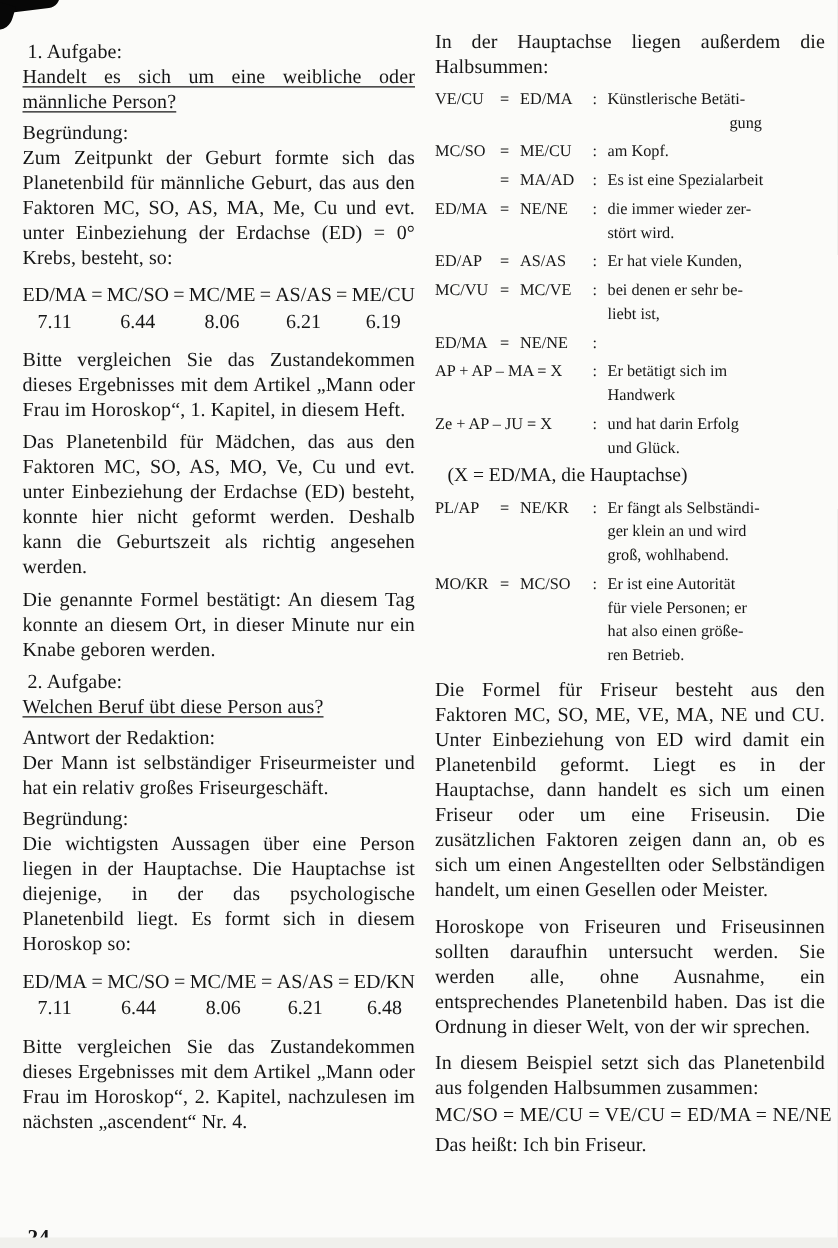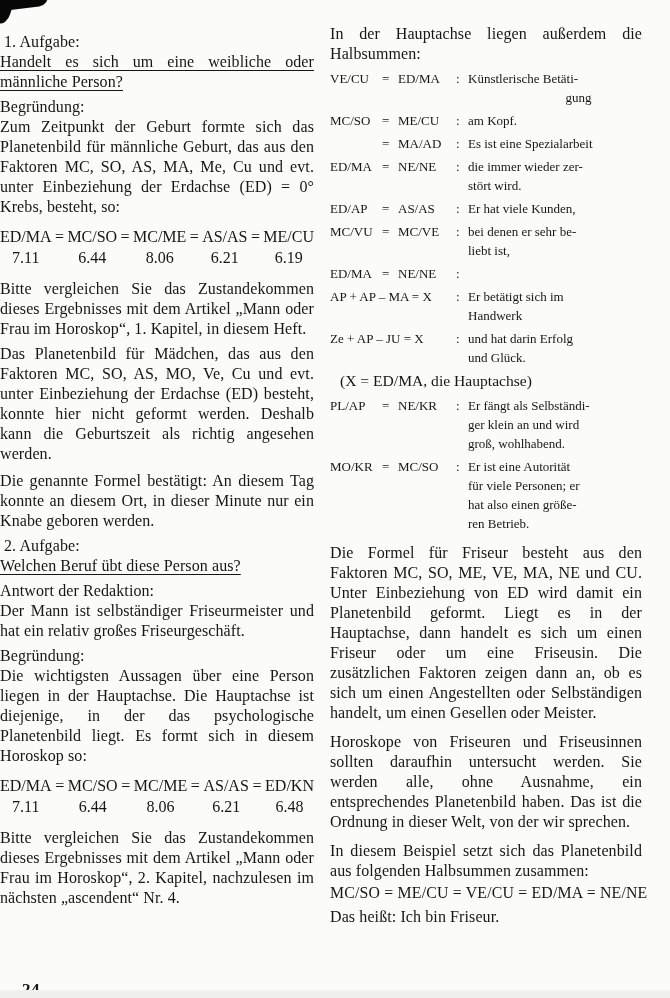--- a/index.html
+++ b/index.html
@@ -5,21 +5,21 @@
   html,body { margin:0; padding:0; background:#e8e8e6; }
   .page {
     position:relative;
     width:670px; height:998px;
     background:#fbfbf9;
     overflow:hidden;
     font-family:"Liberation Serif","DejaVu Serif",serif;
     color:#161616;
   }
   .columns { display:flex; }
-  .col-left  { width:314px; margin-top:32px; }
+  .col-left  { width:314px; margin-left:18px; margin-top:32px; }
   .col-right { width:312px; margin-left:16px; margin-top:24px; }
 
   .para {
     font-size:16px; line-height:20px;
     text-align:justify; text-justify:inter-word;
     margin:0 0 5px 0; letter-spacing:0.1px;
   }
   .tight { margin-bottom:0; }
   .indent { text-indent:4px; }
   .underlined {

